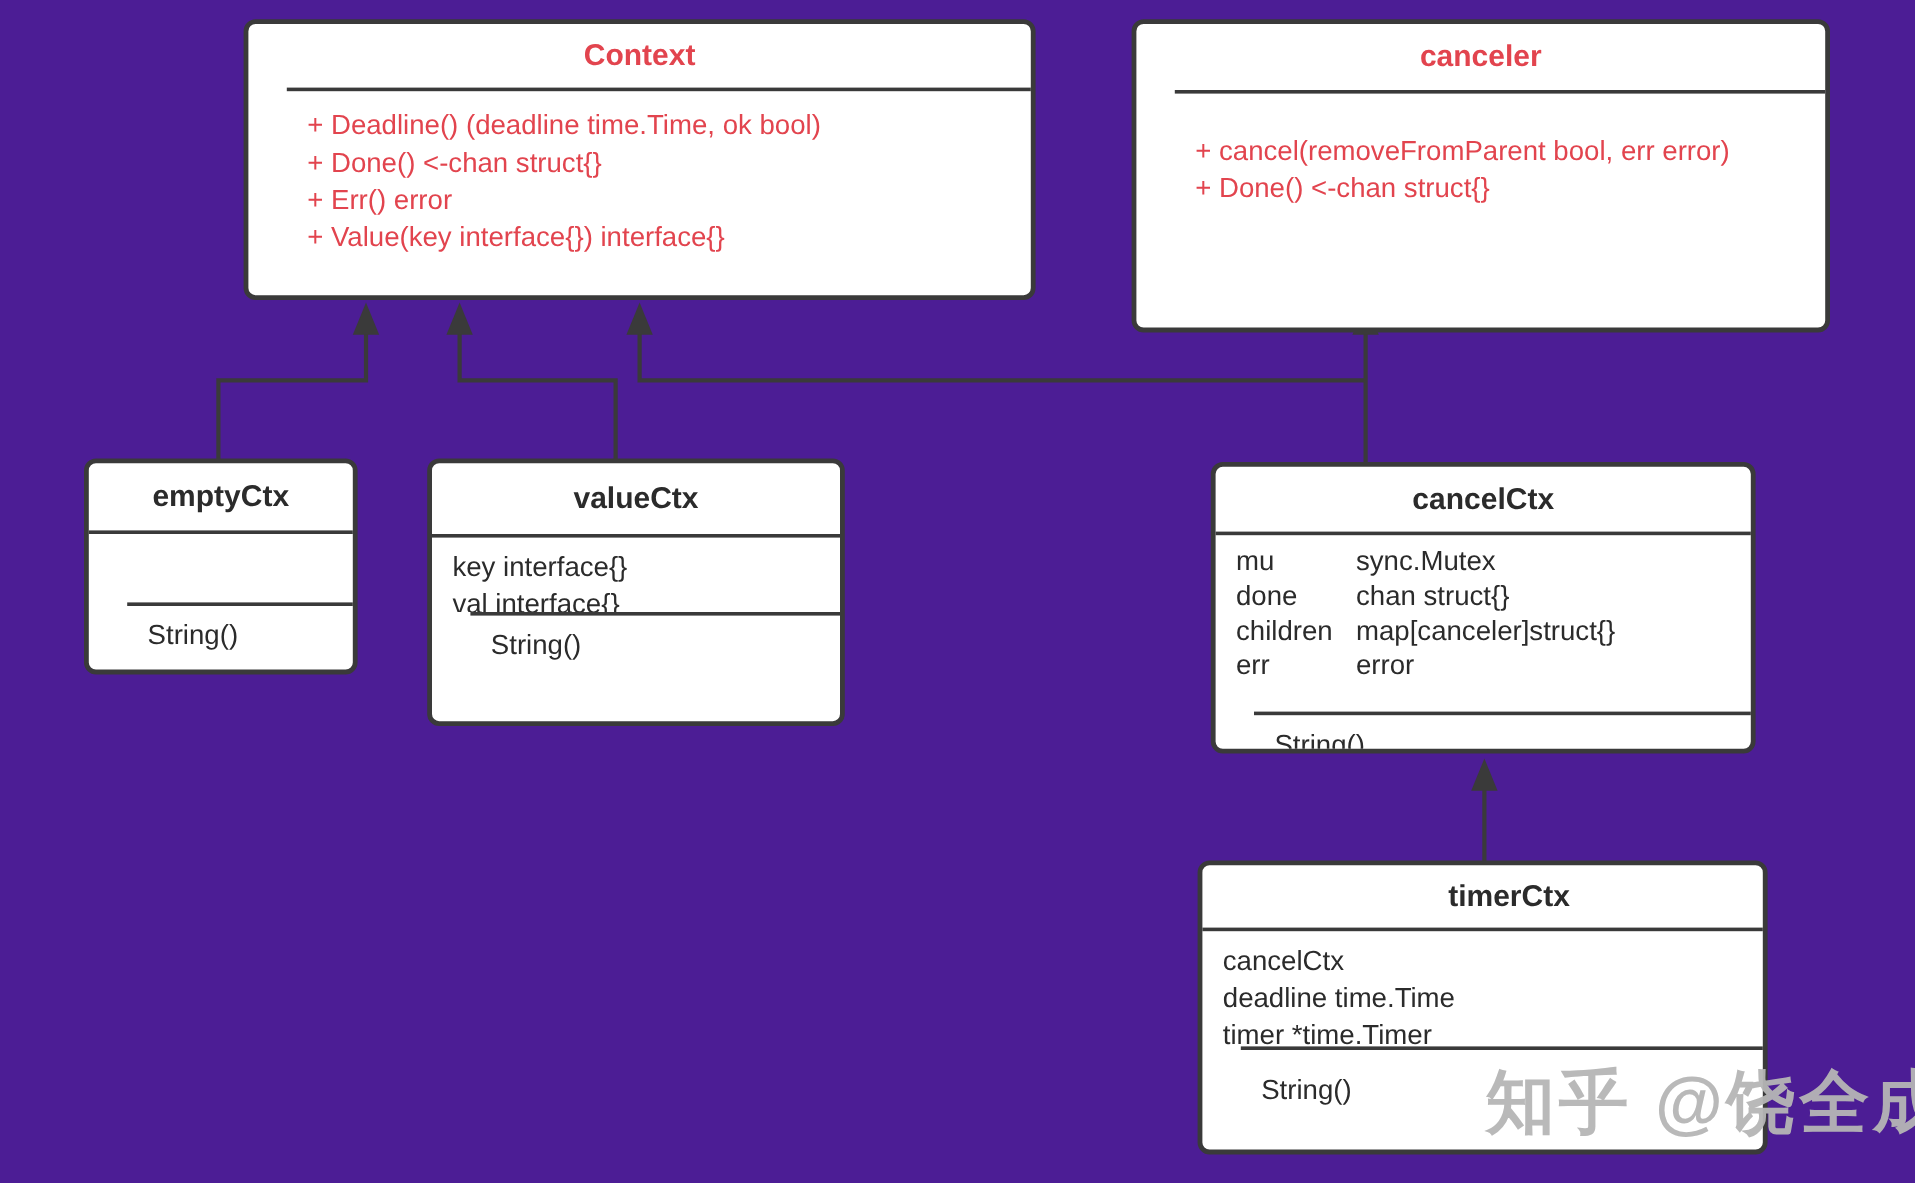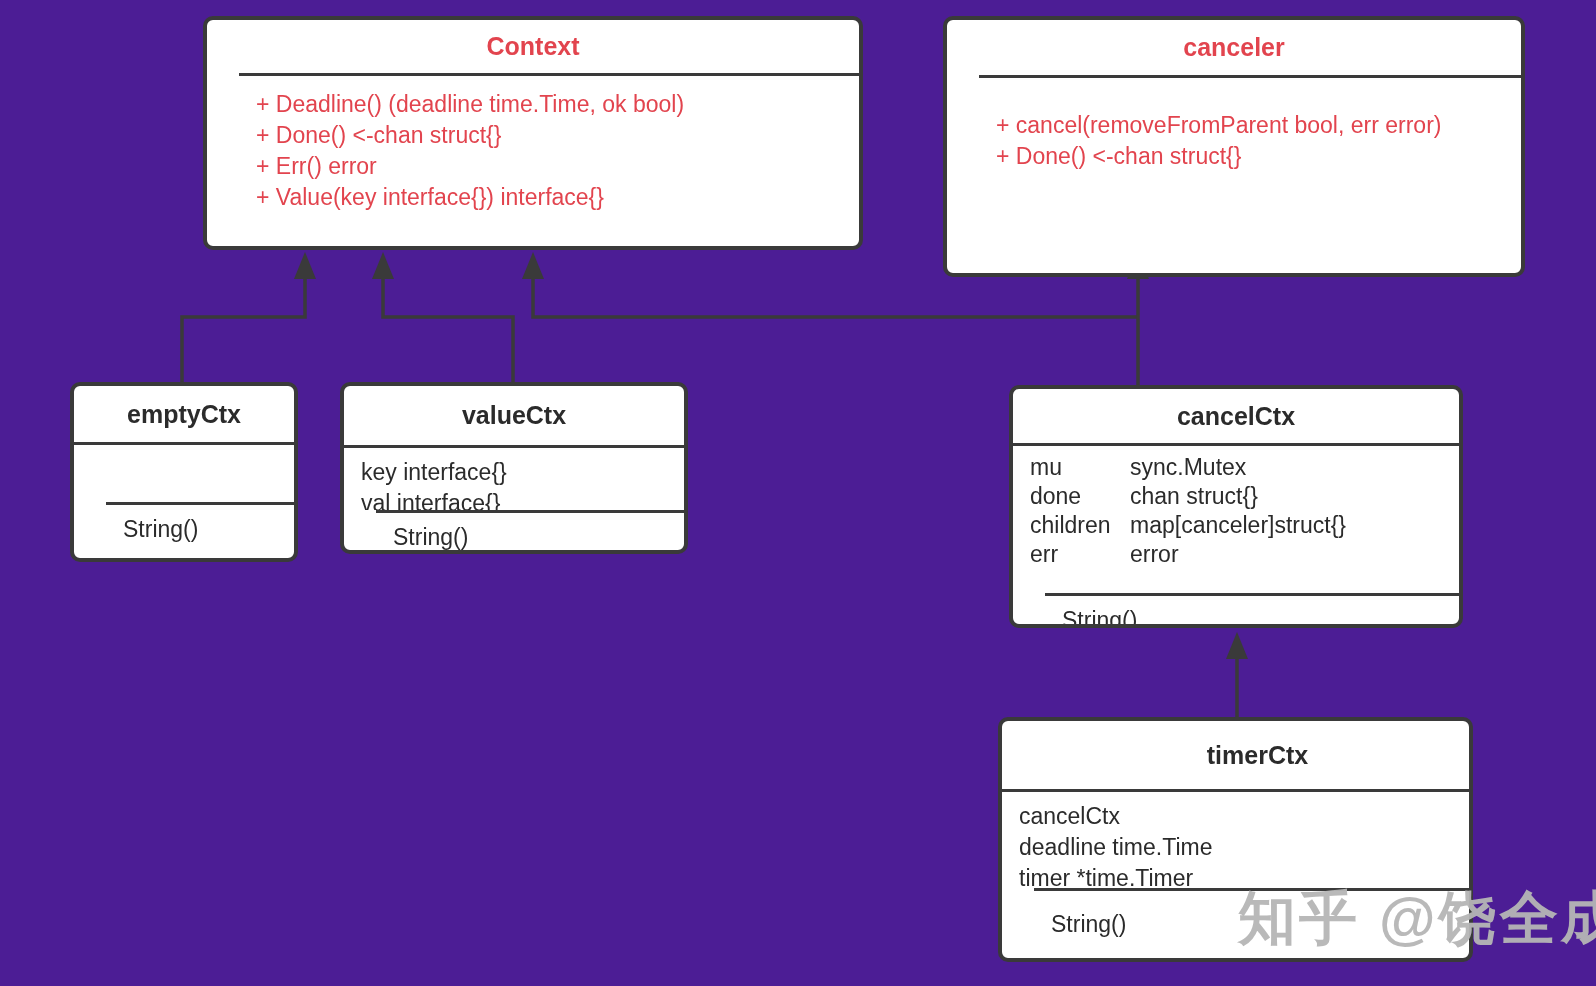--- a/index.html
+++ b/index.html
@@ -69,21 +69,21 @@
   </div>
 
   <div class="uml-box" style="left:70px;top:382px;width:228px;height:180px;">
     <div class="uml-title" style="height:56px;border-radius:20px;">emptyCtx</div>
     <div class="uml-section uml-fields" style="height:60px;"></div>
     <div class="uml-section uml-methods">
       <div>String()</div>
     </div>
   </div>
 
-  <div class="uml-box" style="left:340px;top:382px;width:348px;height:172px;">
+  <div class="uml-box" style="left:356px;top:382px;width:348px;height:223px;">
     <div class="uml-title" style="height:59px;">valueCtx</div>
     <div class="uml-section uml-fields" style="height:65px;">
       <div>key interface{}</div>
       <div>val interface{}</div>
     </div>
     <div class="uml-section uml-methods">
       <div>String()</div>
     </div>
   </div>
 
@@ -94,21 +94,21 @@
       <div><span class="fname">done</span><span>chan struct{}</span></div>
       <div><span class="fname">children</span><span>map[canceler]struct{}</span></div>
       <div><span class="fname">err</span><span>error</span></div>
     </div>
     <div class="uml-section uml-methods">
       <div>String()</div>
     </div>
   </div>
 
   <div class="uml-box" style="left:998px;top:717px;width:475px;height:245px;">
-    <div class="uml-title" style="height:68px;padding-left:44px;">timerCtx</div>
+    <div class="uml-title" style="height:52px;padding-left:44px;">timerCtx</div>
     <div class="uml-section uml-fields" style="height:99px;">
       <div>cancelCtx</div>
       <div>deadline time.Time</div>
       <div>timer *time.Timer</div>
     </div>
     <div class="uml-section uml-methods" style="padding-top:18px;">
       <div>String()</div>
     </div>
   </div>
 

